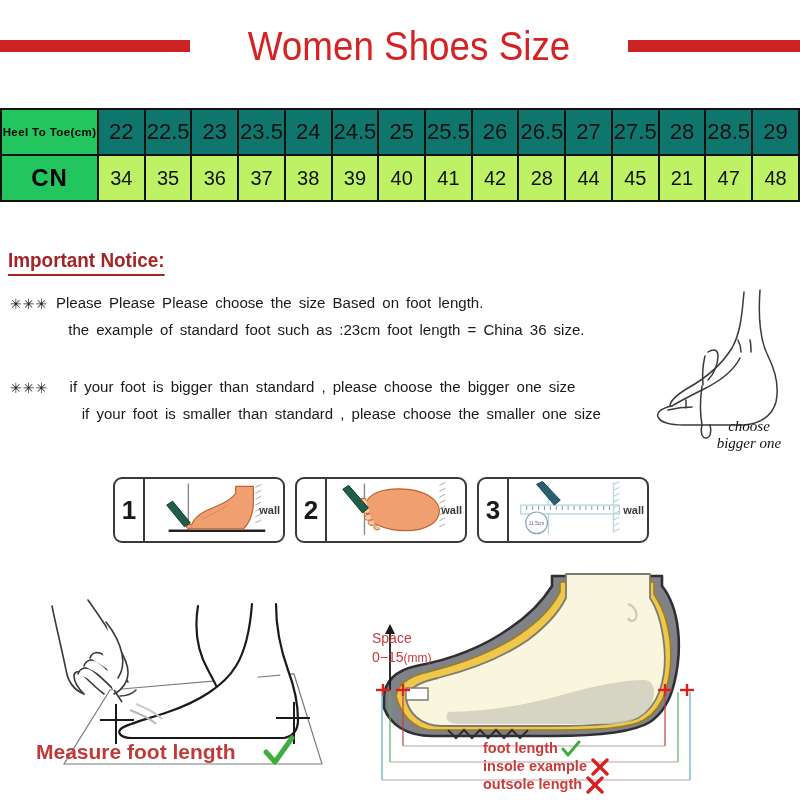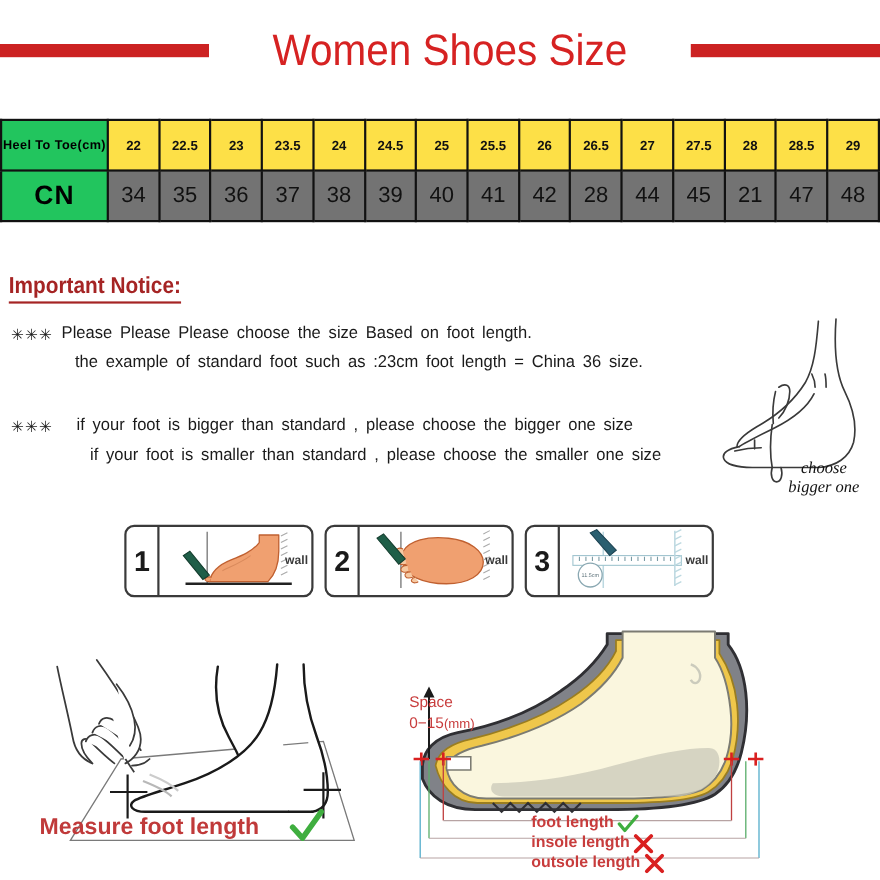--- a/index.html
+++ b/index.html
@@ -30,22 +30,22 @@
   .size-table td{
     border:2px solid #111;
     text-align:center;vertical-align:middle;
     font-family:"Liberation Sans",sans-serif;
     padding:0;
   }
   .size-table tr{height:46px;}
   .hdr-cell{background:#22c55e;color:#000;font-weight:bold;}
   .hdr-cm{font-size:11.5px;letter-spacing:0.4px;}
   .hdr-cn{font-size:24px;letter-spacing:1px;}
-  .cm-cell{background:#fde047;color:#111;font-size:12px;font-weight:700;}
-  .cn-cell{background:#737373;color:#111;font-size:20px;font-weight:500;}
+  .cm-cell{background:#0f766e;color:#111;font-size:22px;font-weight:400;}
+  .cn-cell{background:#bef264;color:#111;font-size:20px;font-weight:500;}
 
   
   .notice-head{
     position:absolute;left:8px;top:248px;
     color:#A52424;font-size:21px;font-weight:bold;
     border-bottom:2px solid #A52424;padding-bottom:2px;
     transform:scaleX(0.9);transform-origin:left center;
     font-family:"Liberation Sans",sans-serif;
   }
   .notice-block{position:absolute;left:10px;width:660px;color:#1a1a1a;}
@@ -399,21 +399,21 @@
   </div>
 
   <div class="len-labels">
     <div class="len-row">
       <span>foot  length</span>
       <svg class="mark" viewBox="0 0 20 18">
         <path d="M2 9 L 7 15 L 18 2" fill="none" stroke="#3FAE3F" stroke-width="3" stroke-linecap="round" stroke-linejoin="round"></path>
       </svg>
     </div>
     <div class="len-row">
-      <span>insole length</span>
+      <span>insole example</span>
       <svg class="mark" viewBox="0 0 20 18">
         <path d="M3 2 L 17 16 M17 2 L 3 16" fill="none" stroke="#D92020" stroke-width="3.4" stroke-linecap="round"></path>
       </svg>
     </div>
     <div class="len-row">
       <span>outsole length</span>
       <svg class="mark" viewBox="0 0 20 18">
         <path d="M3 2 L 17 16 M17 2 L 3 16" fill="none" stroke="#D92020" stroke-width="3.4" stroke-linecap="round"></path>
       </svg>
     </div>

